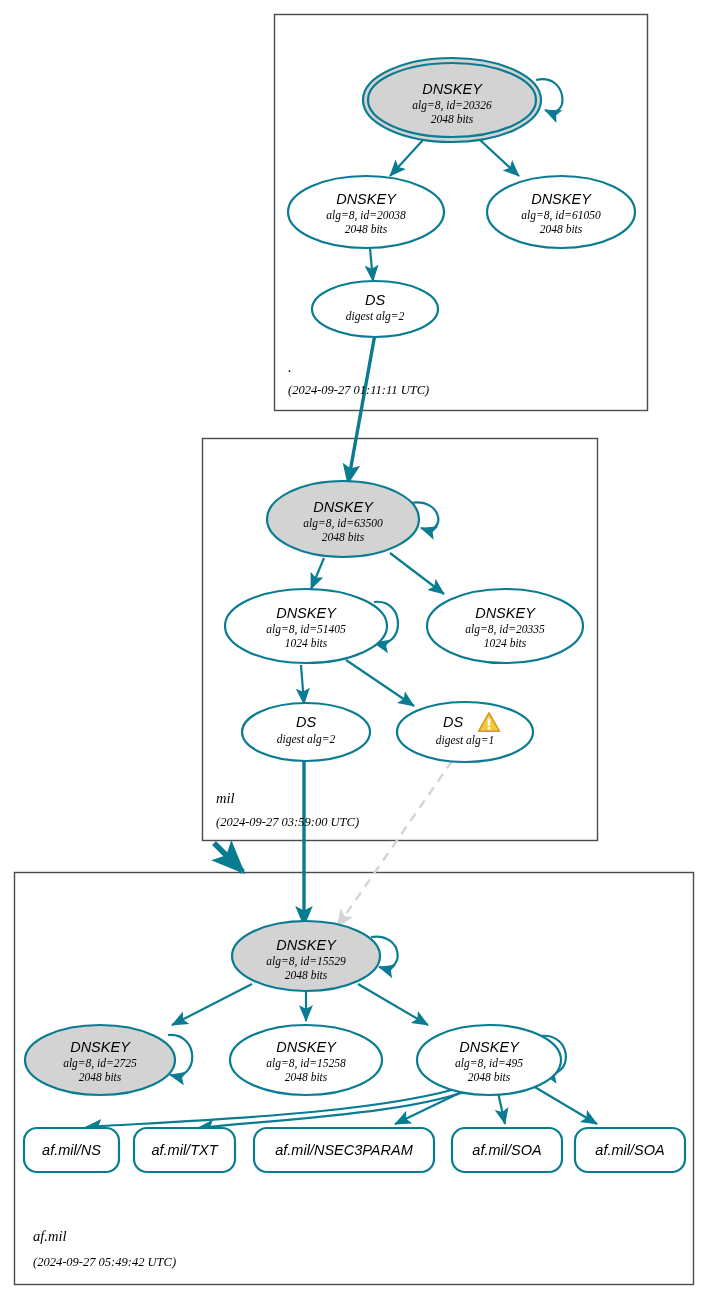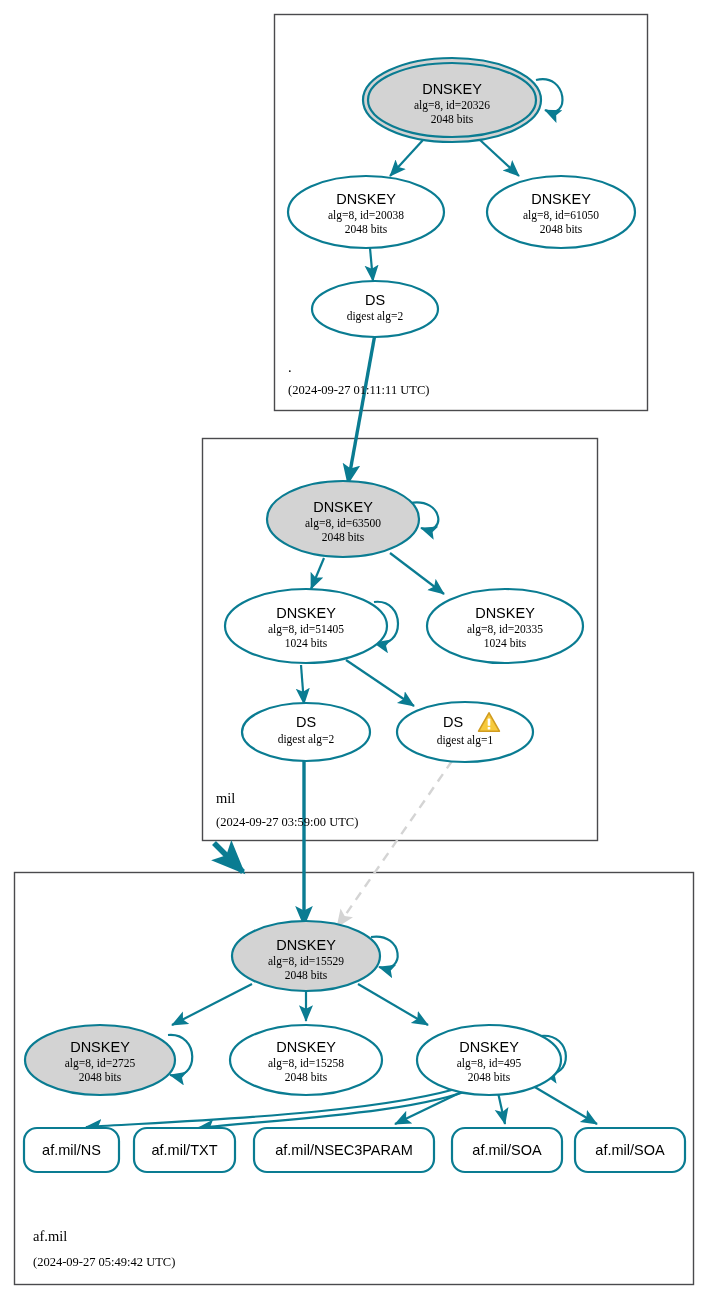--- a/index.html
+++ b/index.html
@@ -7,20 +7,21 @@
     padding: 0;
     background: #ffffff;
   }
   #root-canvas {
     position: relative;
     width: 707px;
     height: 1299px;
     background: #ffffff;
     font-family: "Liberation Sans", sans-serif;
     overflow: hidden;
+    font-style: italic;
   }
   svg.diagram {
     position: absolute;
     left: 0;
     top: 0;
     width: 707px;
     height: 1299px;
     display: block;
   }
   .zone-box {

